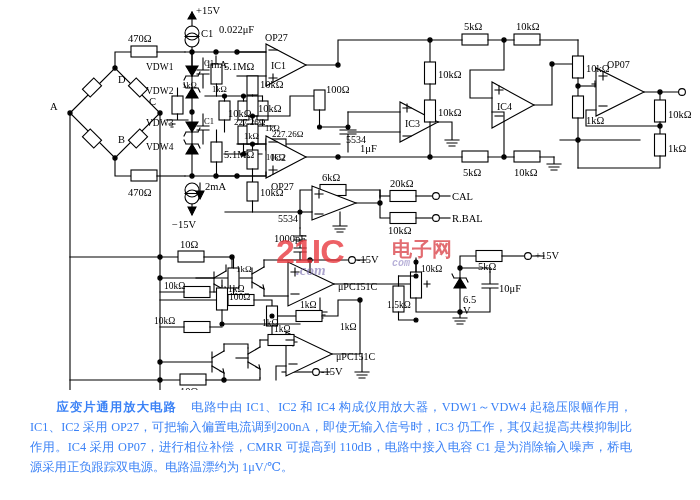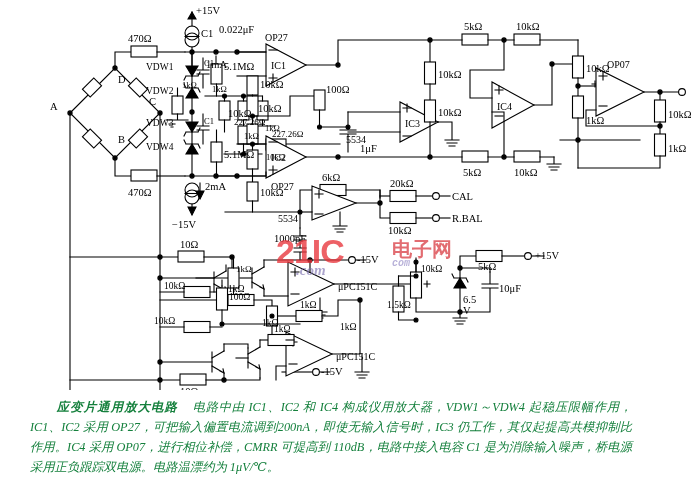--- a/index.html
+++ b/index.html
@@ -20,23 +20,22 @@
     left: 0; top: 0;
     width: 700px; height: 390px;
   }
   #caption {
     position: absolute;
     left: 0; top: 392px;
     width: 660px; height: 108px;
     padding: 6px 28px 0 30px;
     font-size: 12.3px;
     line-height: 1.62;
-    color: #15803d;
+    color: #3b82f6;
     text-align: justify;
-    font-style: italic;
   }
   #caption .title {
     font-weight: bold;
     letter-spacing: 0.5px;
   }
   #caption .indent { display: inline-block; width: 26px; }
   #caption .gap { display: inline-block; width: 14px; }
   svg text { font-family: "Liberation Serif", "DejaVu Serif", serif; fill: #000; }
   .wm { position: absolute; pointer-events: none; }
   #wm-main {

